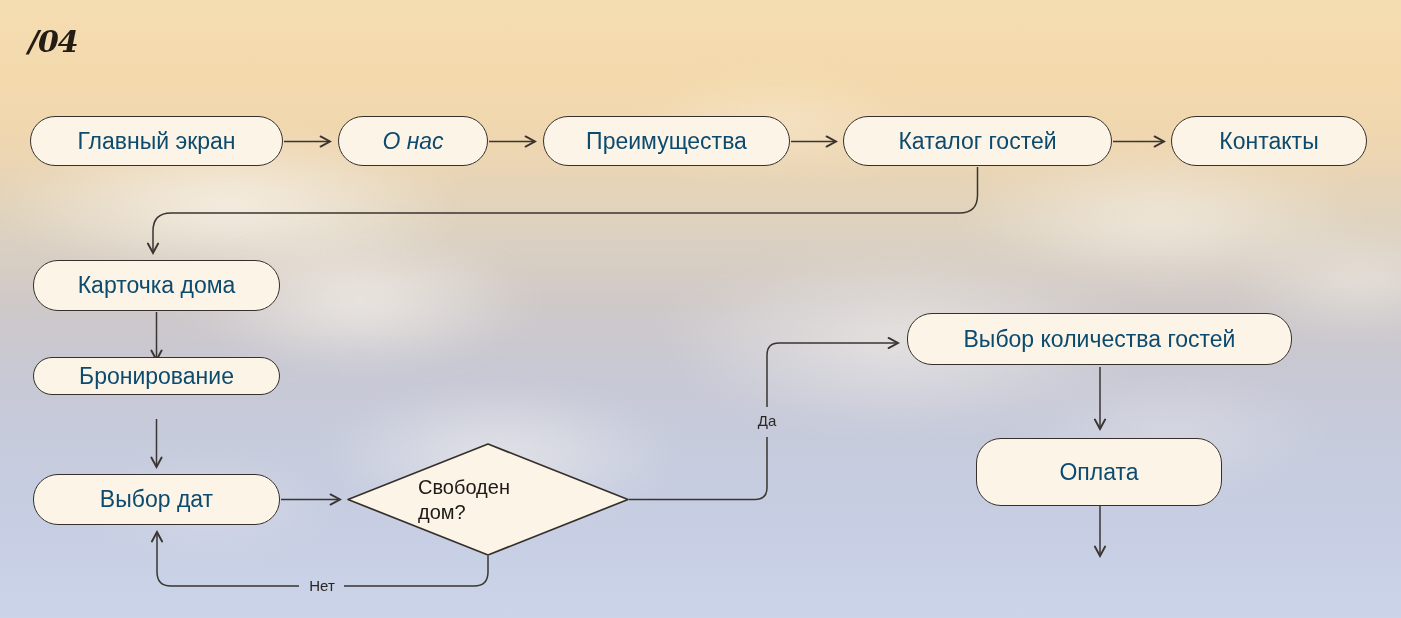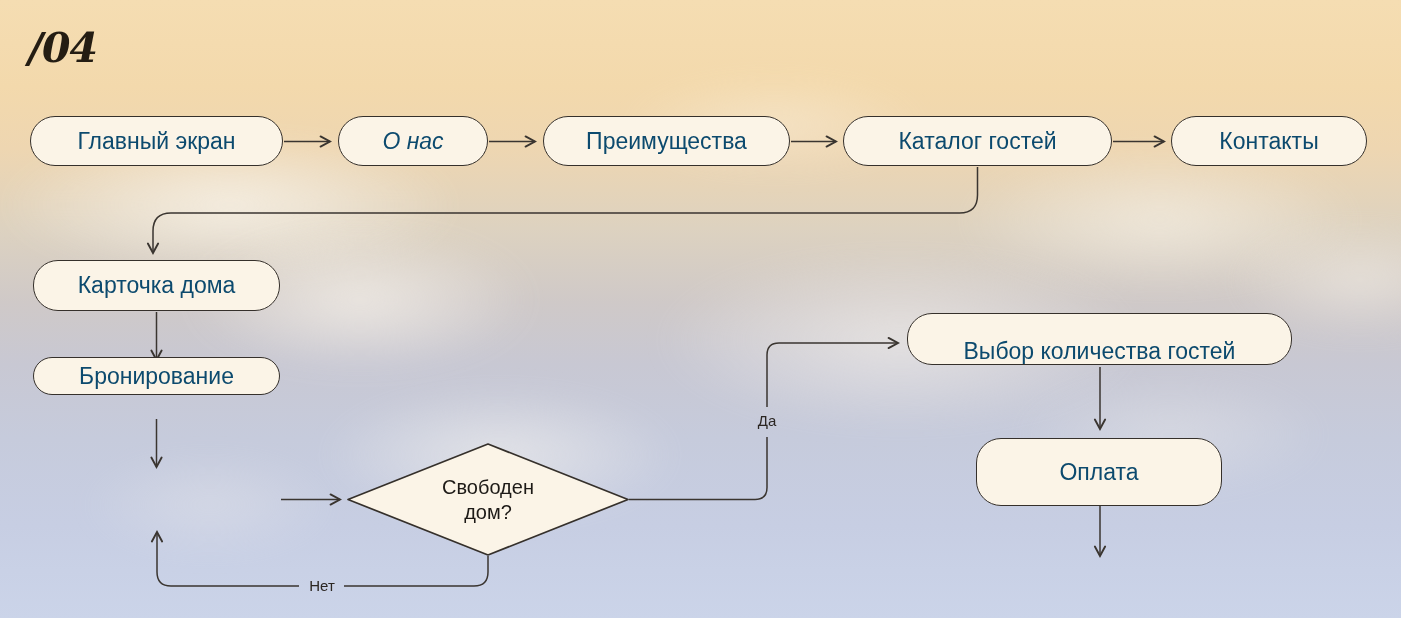--- a/index.html
+++ b/index.html
@@ -39,21 +39,21 @@
   .c7 { left: 950px;  top: 350px; width: 440px; height: 170px; opacity: .30; }
   .c8 { left: 1180px; top: 200px; width: 360px; height: 160px; opacity: .45; }
   .c9 { left: 30px;   top: 430px; width: 360px; height: 150px; opacity: .25; }
 
   .slide-number {
     position: absolute;
     left: 28px; top: 24px;
     font-family: "DejaVu Serif", serif;
     font-style: italic;
     font-weight: 600;
-    font-size: 41px;
+    font-size: 30px;
     color: #241d13;
     letter-spacing: -1px;
   }
 
   .title {
     position: absolute;
     top: 33px;
     left: calc(50% + 42px);
     transform: translateX(-50%);
     white-space: nowrap;
@@ -96,21 +96,21 @@
     line-height: 1.15;
   }
 
   .diamond-label {
     position: absolute;
     left: 418px; top: 473px;
     width: 140px; height: 54px;
     display: flex;
     align-items: center;
     justify-content: center;
-    text-align: center;
+    text-align: left;
     font-size: 20px;
     color: #1d1a17;
     line-height: 1.25;
   }
 
   .edge-label {
     position: absolute;
     font-size: 15px;
     color: #2b2622;
     text-align: center;
@@ -180,26 +180,29 @@
   <div class="node" style="left:33px; top:260px; width:247px; height:51px;">
     <span>Карточка дома</span>
   </div>
 
   <div class="node" style="left:1171px; top:116px; width:196px; height:50px;">
     <span>Контакты</span>
   </div>
   <div class="node" style="left:33px; top:357px; width:247px; height:38px;">
     <span>Бронирование</span>
   </div>
+  <div class="node" style="left:33px; top:474px; width:247px; height:51px;">
+    <span>Выбор дат</span>
+  </div>
 
   <div class="diamond-label">
     <span>Свободен дом?</span>
   </div>
 
-  <div class="node" style="left:907px; top:313px; width:385px; height:52px;align-items:flex-end;">
+  <div class="node" style="left:907px; top:313px; width:385px; height:52px;">
     <span>Выбор количества гостей</span>
   </div>
   <div class="node" style="left:976px; top:438px; width:246px; height:68px;">
     <span>Оплата</span>
   </div>
 
   <div class="edge-label yes">Да</div>
   <div class="edge-label no">Нет</div>
 
 </div>

